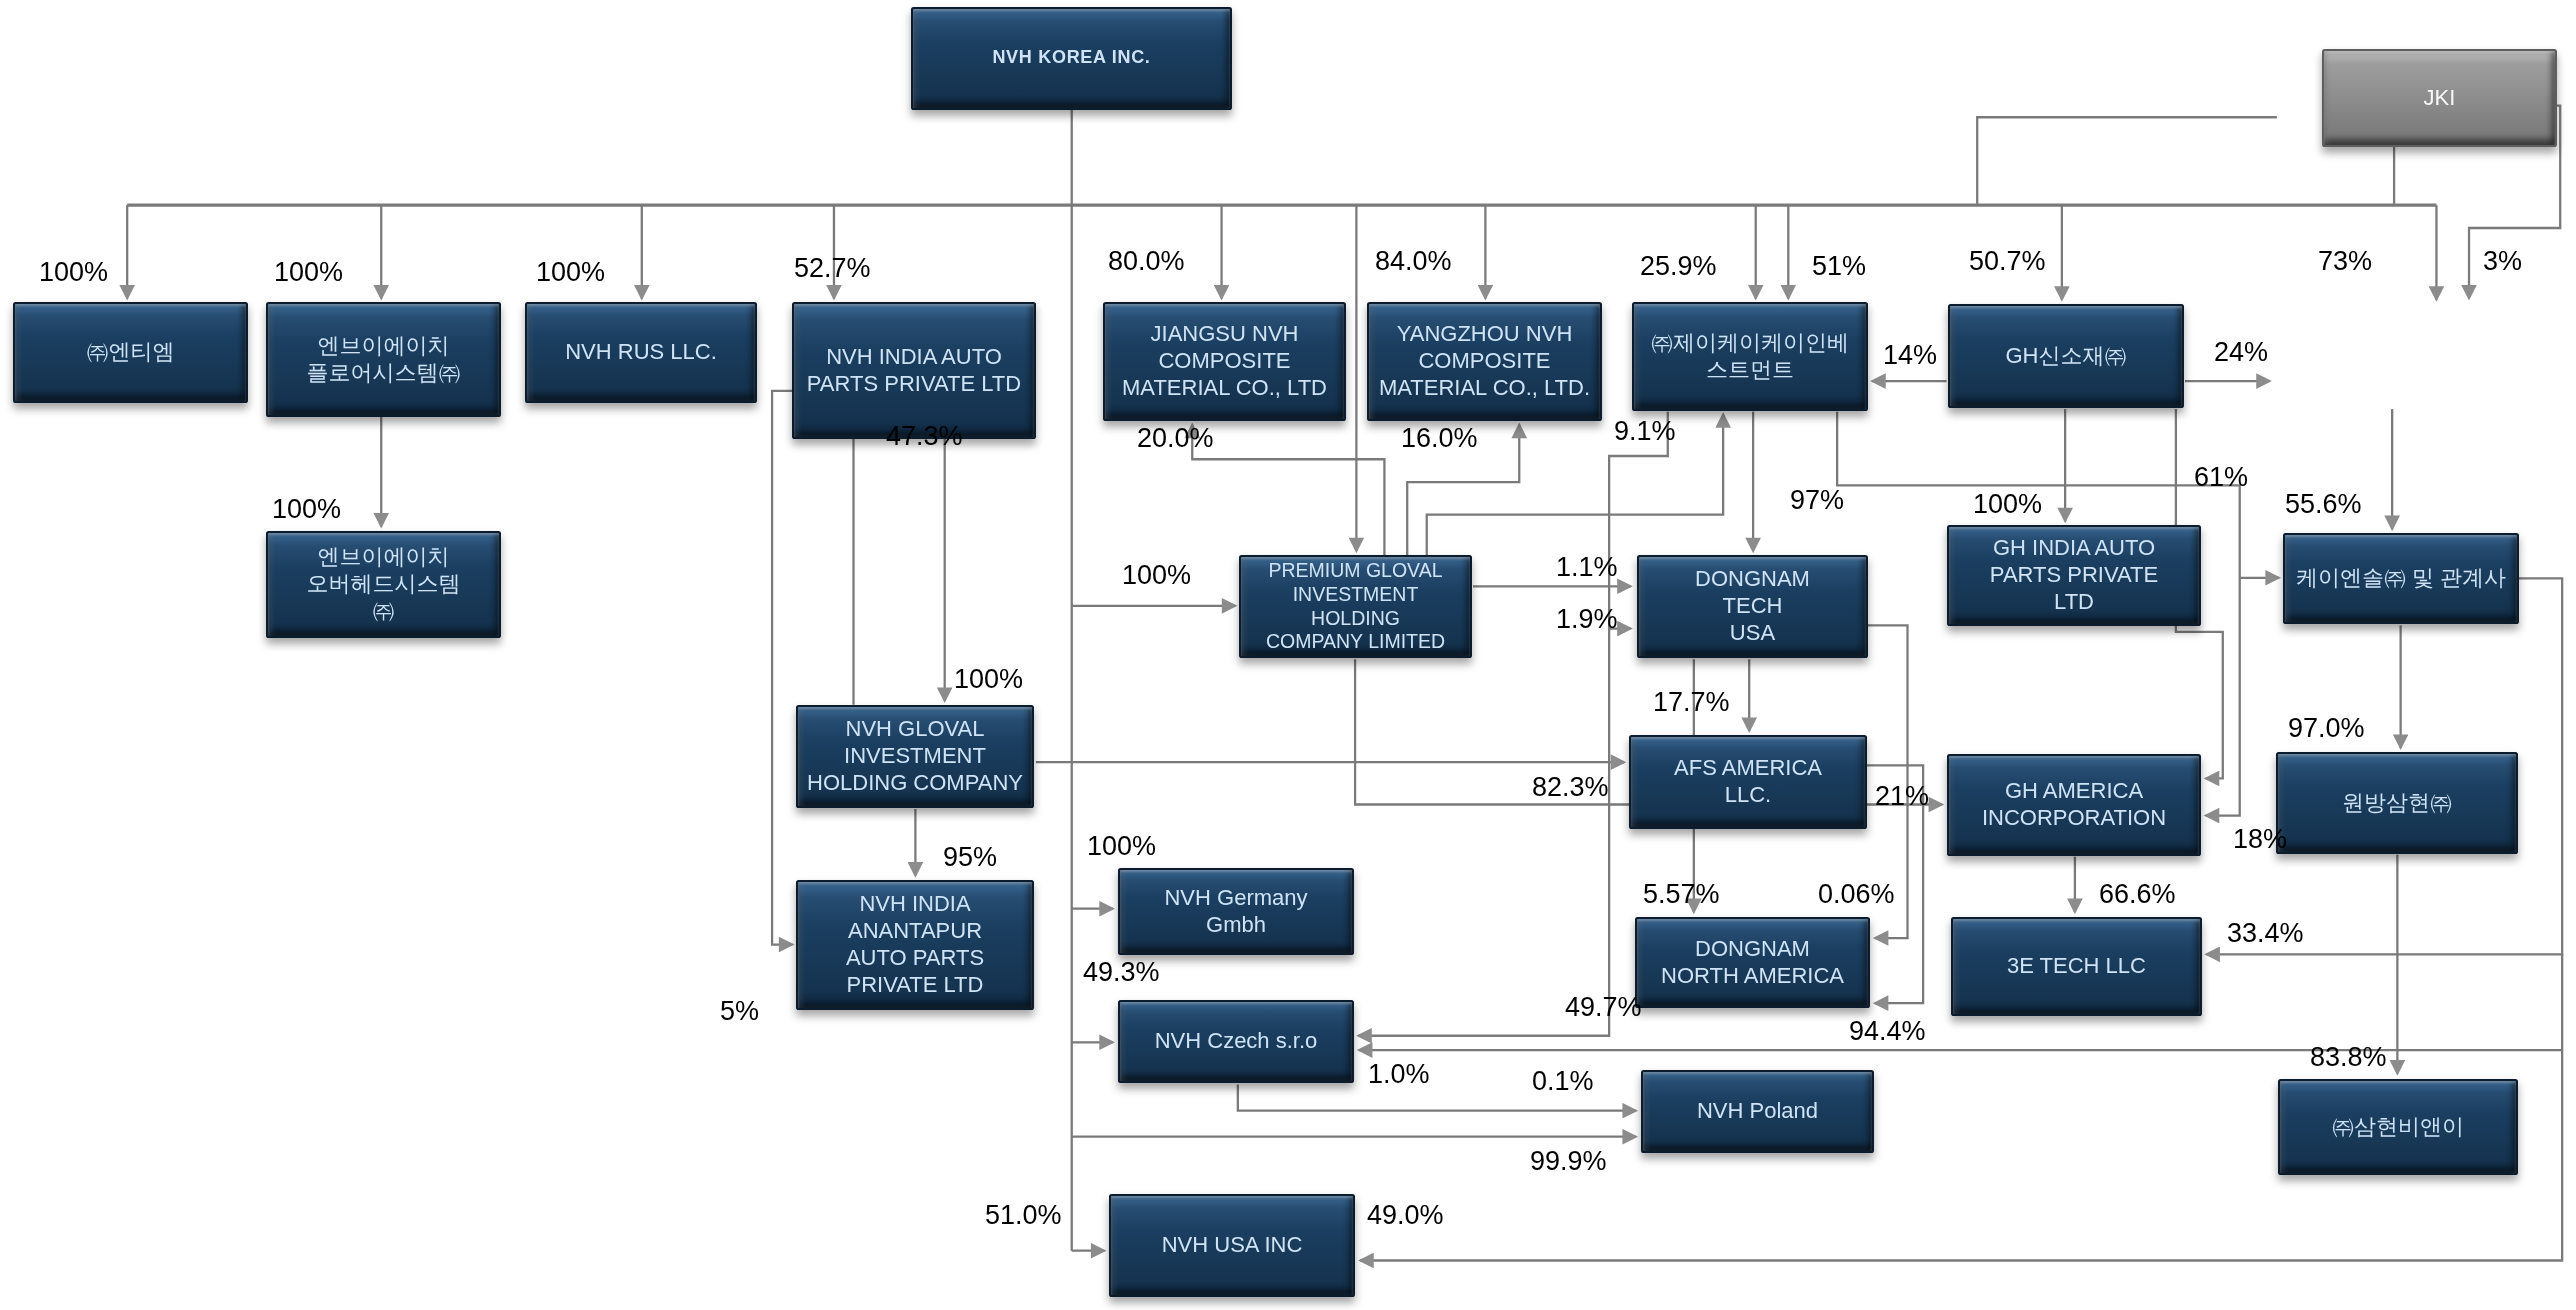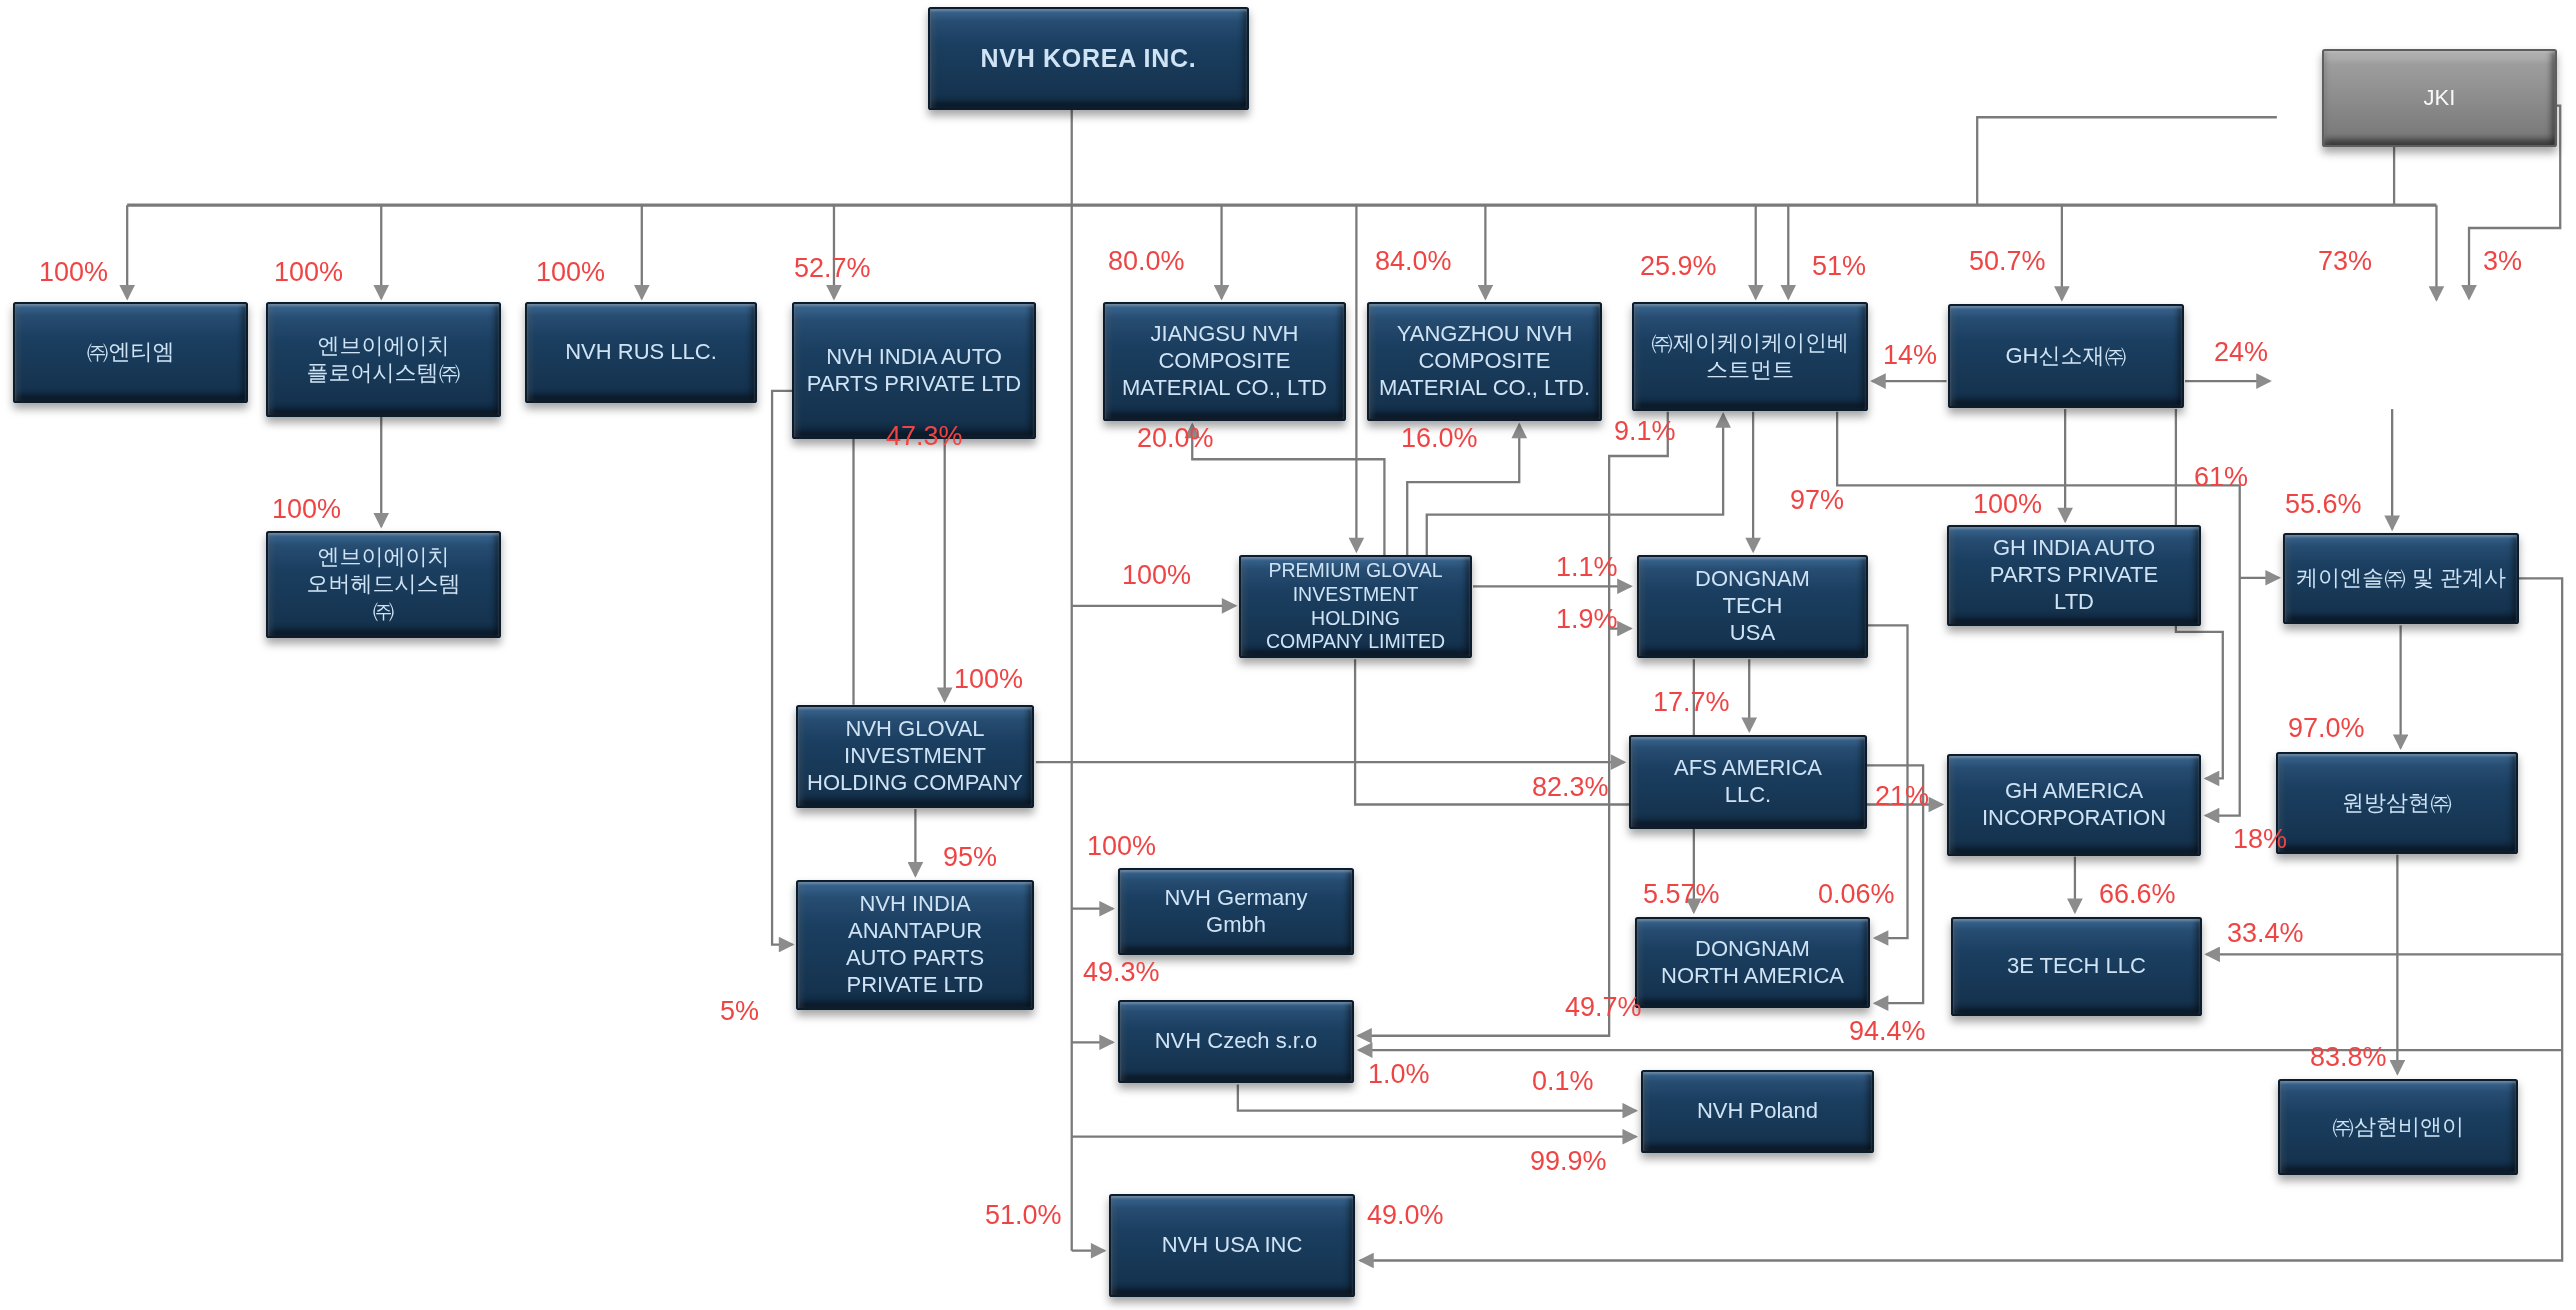--- a/index.html
+++ b/index.html
@@ -14,28 +14,28 @@
     background:linear-gradient(180deg,#3c6b97 0%,#274d72 12%,#1b3f61 30%,#173túl 100%);
     background:linear-gradient(180deg,#3c6b97 0%,#274d72 12%,#1b3f61 34%,#15334f 86%,#0f2740 100%);
     border:2px solid #0a1c2e;border-radius:2.6px;
     box-shadow:0 5.2px 9px rgba(0,0,0,0.35),
       inset 0 2px 2.6px rgba(255,255,255,0.28),
       inset 3.9px 0 5.2px rgba(255,255,255,0.10),
       inset -3.9px 0 6.5px rgba(0,0,0,0.35),
       inset 0 -5.2px 7.8px rgba(0,0,0,0.45);
     padding:3.9px 6.5px;box-sizing:border-box;
   }
-  .box.root{font-weight:bold;font-size:25px;letter-spacing:0.7px;margin-left:17px;}
+  .box.root{font-weight:bold;font-size:18px;letter-spacing:0.7px;}
   .box.gray{
     background:linear-gradient(180deg,#bdbdbd 0%,#9d9d9d 14%,#8d8d8d 50%,#7b7b7b 88%,#6a6a6a 100%);
     color:#f8f8f8;border-color:#5e5e5e;margin-left:45px;
   }
   .box.fs30{font-size:19.5px;}
   .pct{
-    position:absolute;font-size:27px;color:#ef4444;white-space:nowrap;line-height:1;
+    position:absolute;font-size:27px;color:#000000;white-space:nowrap;line-height:1;
   }
 </style>
 </head>
 <body>
 
 <div class="canvas">
 
   <svg class="wires" viewBox="0 0 3954 2011" xmlns="http://www.w3.org/2000/svg">
     <defs>
       <marker id="arr" viewBox="0 0 10 10" refX="8.6" refY="5" markerWidth="26" markerHeight="24" orient="auto" markerUnits="userSpaceOnUse">

